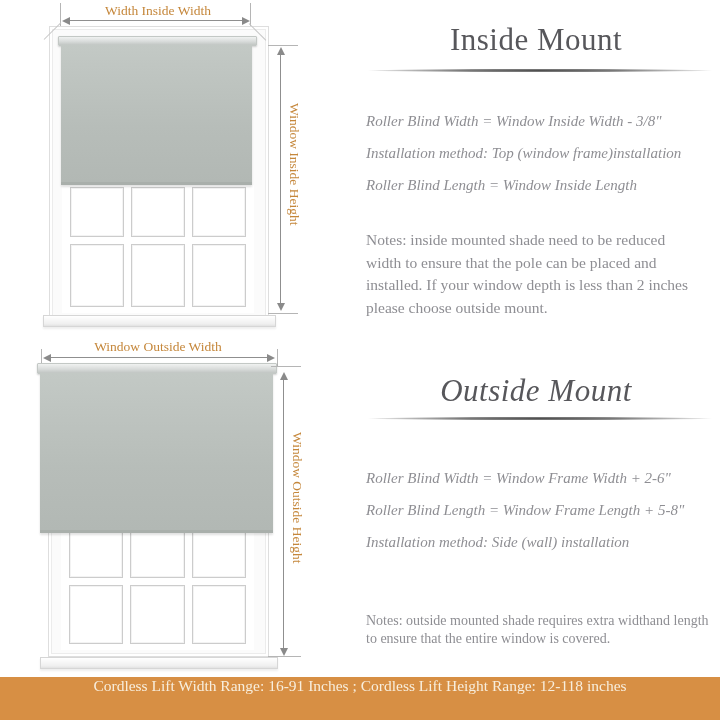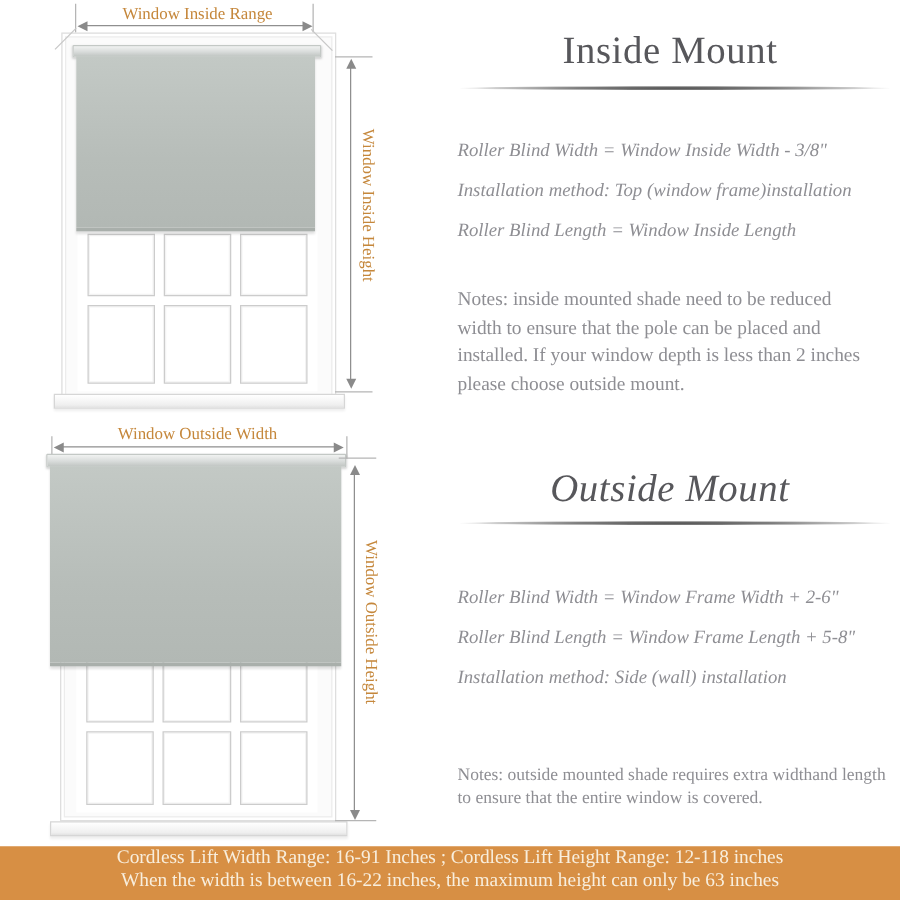--- a/index.html
+++ b/index.html
@@ -67,21 +67,21 @@
     display:flex; flex-direction:column; align-items:center; justify-content:flex-start;
     color:#f8eedd; font-size:15.5px; line-height:18.5px; text-align:center;
   }
 </style>
 </head>
 <body>
 
 <div class="page">
 
   <div>
-    <div class="dim-label" style="left:60px; top:3px; width:196px;">Window Inside Range</div>
+    <div class="dim-label" style="left:60px; top:3px; width:196px;">Width Inside Width</div>
 
     <div class="tick" style="left:60px; top:3px; width:1px; height:34px;"></div>
     <div class="tick" style="left:250px; top:3px; width:1px; height:34px;"></div>
     <div class="mline" style="left:66px; top:20px; width:180px; height:1px;"></div>
     <div class="ah ah-left" style="left:62px; top:17px;"></div>
     <div class="ah ah-right" style="left:242px; top:17px;"></div>
 
     <div class="frame" style="left:49px; top:26px; width:218px; height:294px;"></div>
     <div class="bevel" style="left:44px; top:39px; width:24px; transform:rotate(-45deg); transform-origin:left center;"></div>
     <div class="bevel" style="left:249px; top:23px; width:24px; transform:rotate(45deg); transform-origin:left center;"></div>
@@ -159,16 +159,15 @@
       <div class="rule-line">Roller Blind Width = Window Frame Width + 2-6"</div>
       <div class="rule-line">Roller Blind Length = Window Frame Length + 5-8"</div>
       <div class="rule-line">Installation method: Side (wall) installation</div>
     </div>
 
     <div class="notes notes-outside">Notes: outside mounted shade requires extra widthand length to ensure that the entire window is covered.</div>
   </div>
 
   <div class="banner">
     <div>Cordless Lift Width Range: 16-91 Inches ; Cordless Lift Height Range: 12-118 inches</div>
-    <div>When the width is between 16-22 inches, the maximum height can only be 63 inches</div>
   </div>
 
 </div>
 
 </body></html>

